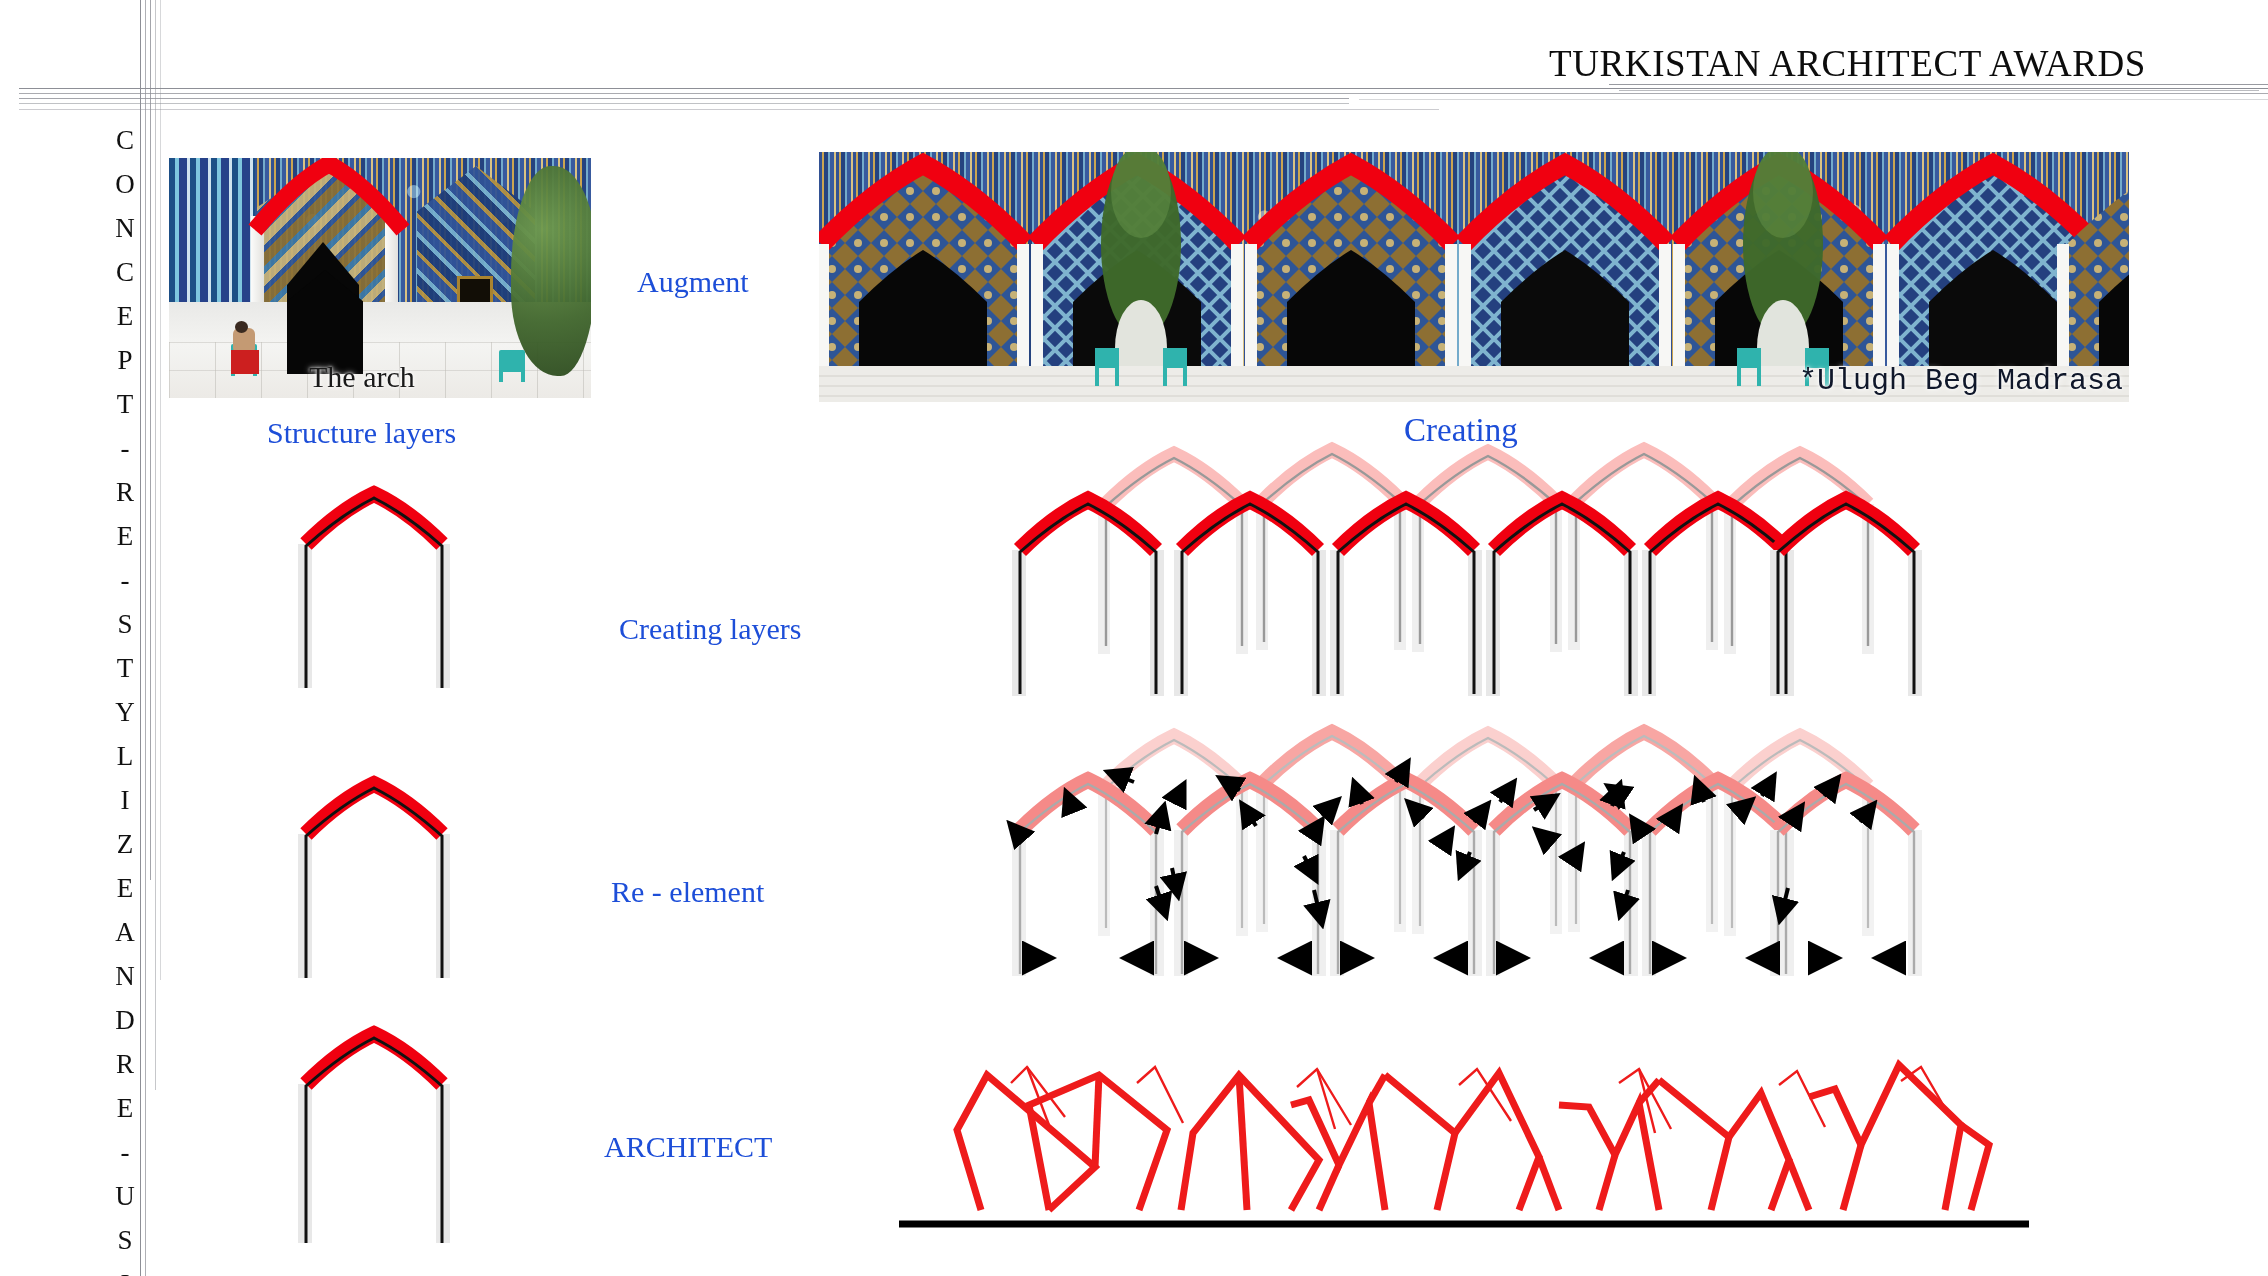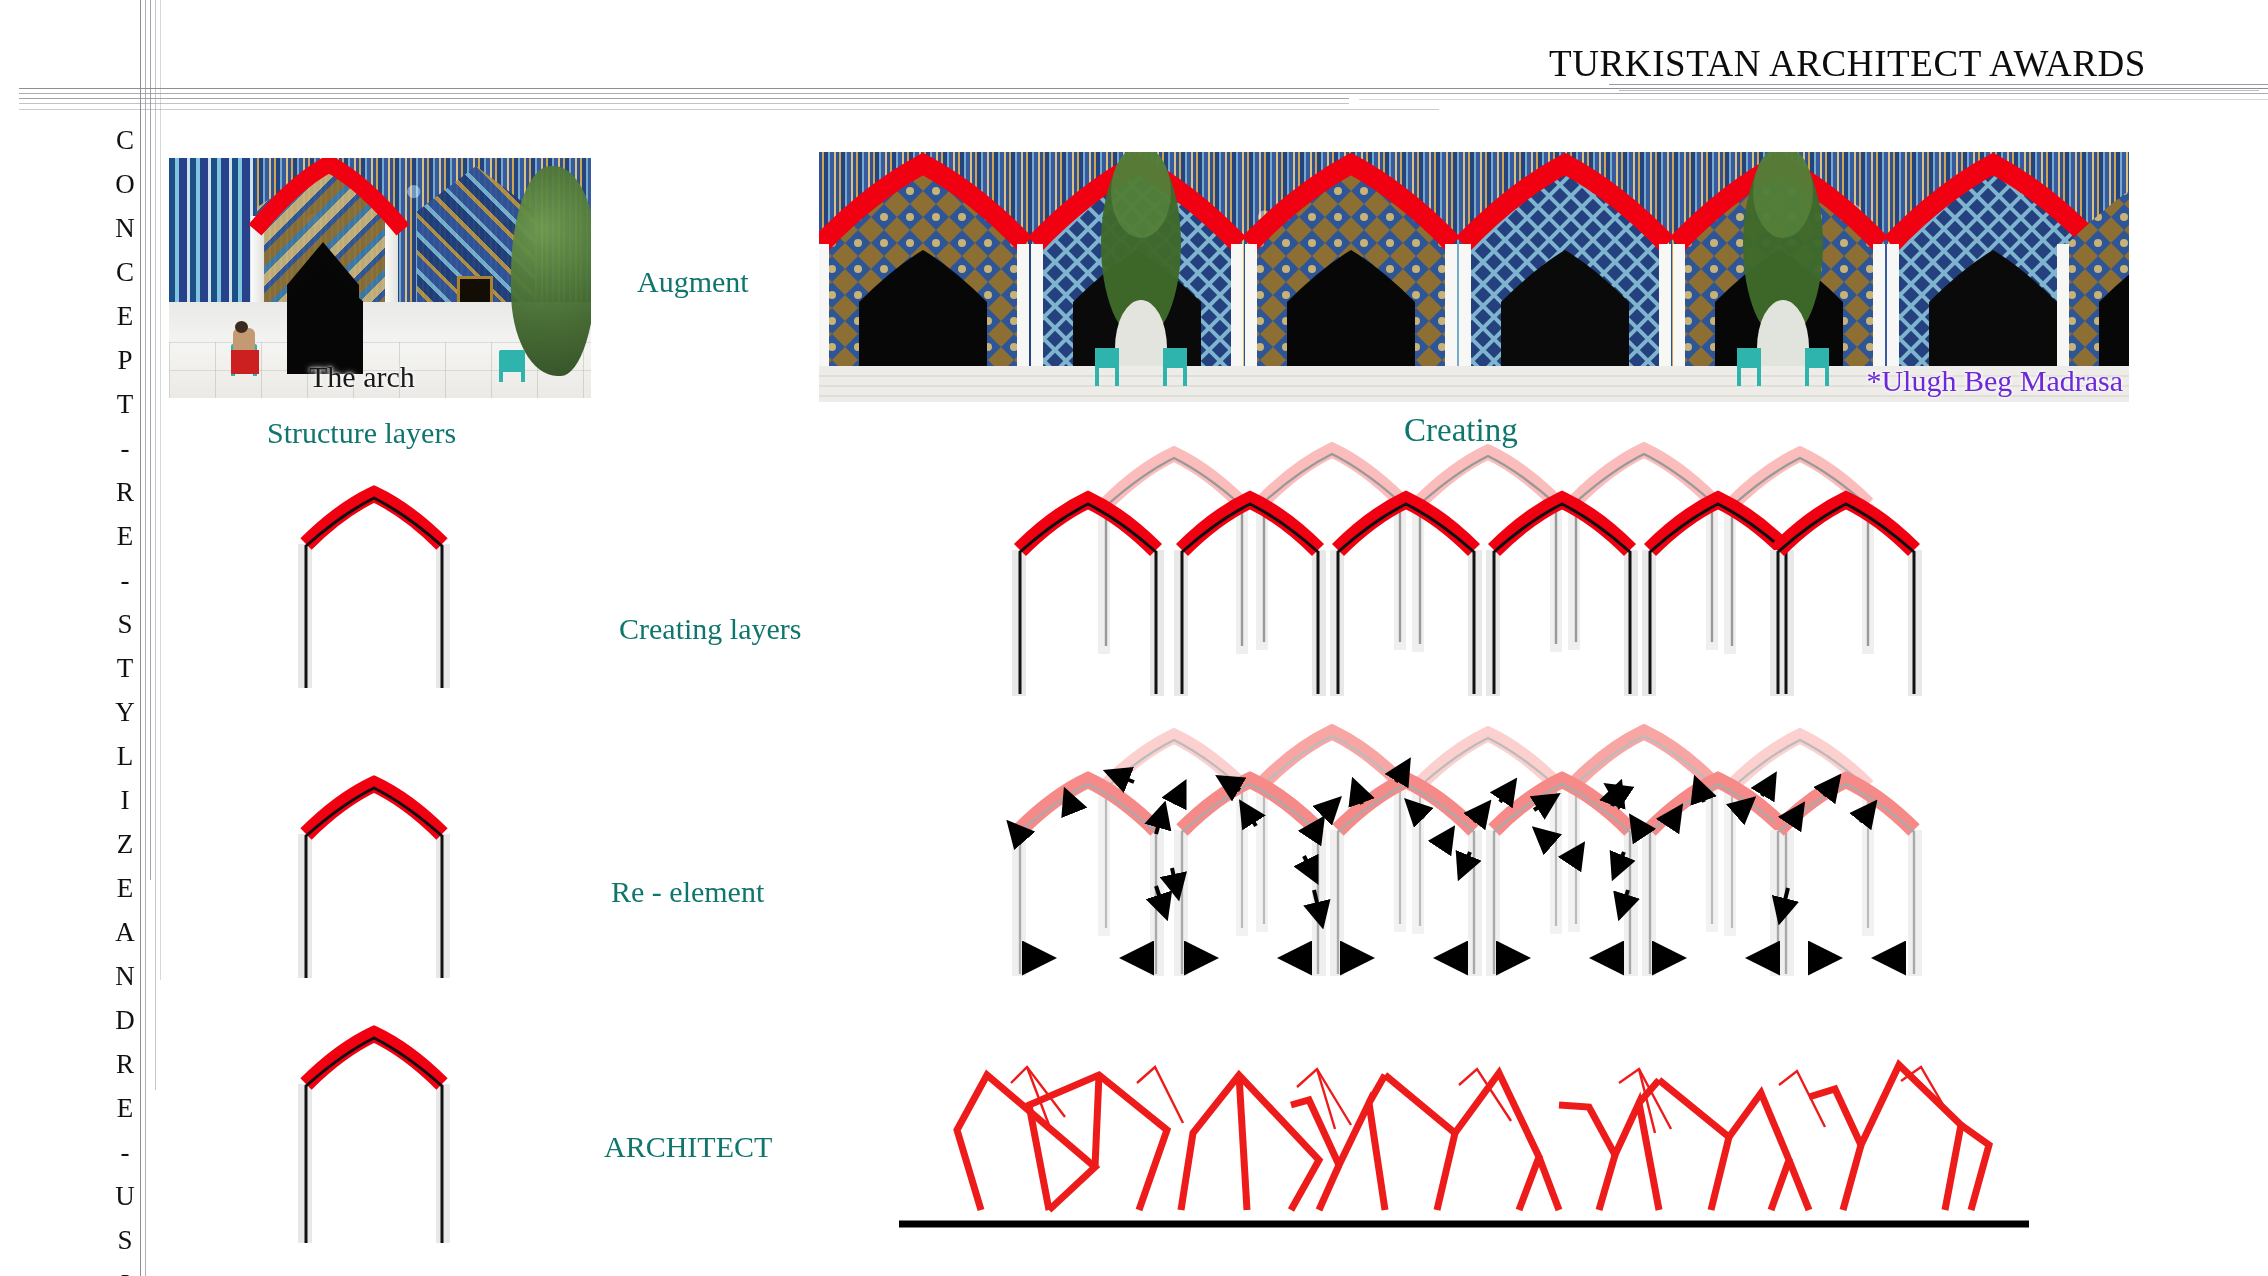--- a/index.html
+++ b/index.html
@@ -71,24 +71,24 @@
   .arch-red{position:absolute;}
 
   .chair{position:absolute;background:#2fb3ad;border-radius:2px 2px 0 0;}
   .chair:after{content:"";position:absolute;left:0;top:100%;width:100%;height:46%;
      border-left:4px solid #2fb3ad;border-right:4px solid #2fb3ad;box-sizing:border-box;}
   .tree{position:absolute;border-radius:48% 52% 44% 56%/54% 46% 58% 42%;
      background:radial-gradient(circle at 38% 30%,#6f9a4d,#40662c 60%,#2c4a1e);}
 
   .photo-cap{position:absolute;color:#1a1a1a;font-size:30px;
      font-family:"Liberation Serif",serif;text-shadow:0 0 3px #fff,0 0 6px #fff;}
-  .photo-cap.ghost{color:#6d28d9;}
-
-  
-  .step-label{position:absolute;color:#0f766e;font-size:30px;
+  .photo-cap.ghost{color:#0f172a;font-family:Liberation Mono, monospace;}
+
+  
+  .step-label{position:absolute;color:#1d4ed8;font-size:30px;
      font-family:"Liberation Serif",serif;white-space:nowrap;text-align:right;}
   .step-label.big{font-size:33px;}
 
   
   svg{position:absolute;overflow:visible;}
 </style>
 </head>
 <body>
 
 <div class="board">

